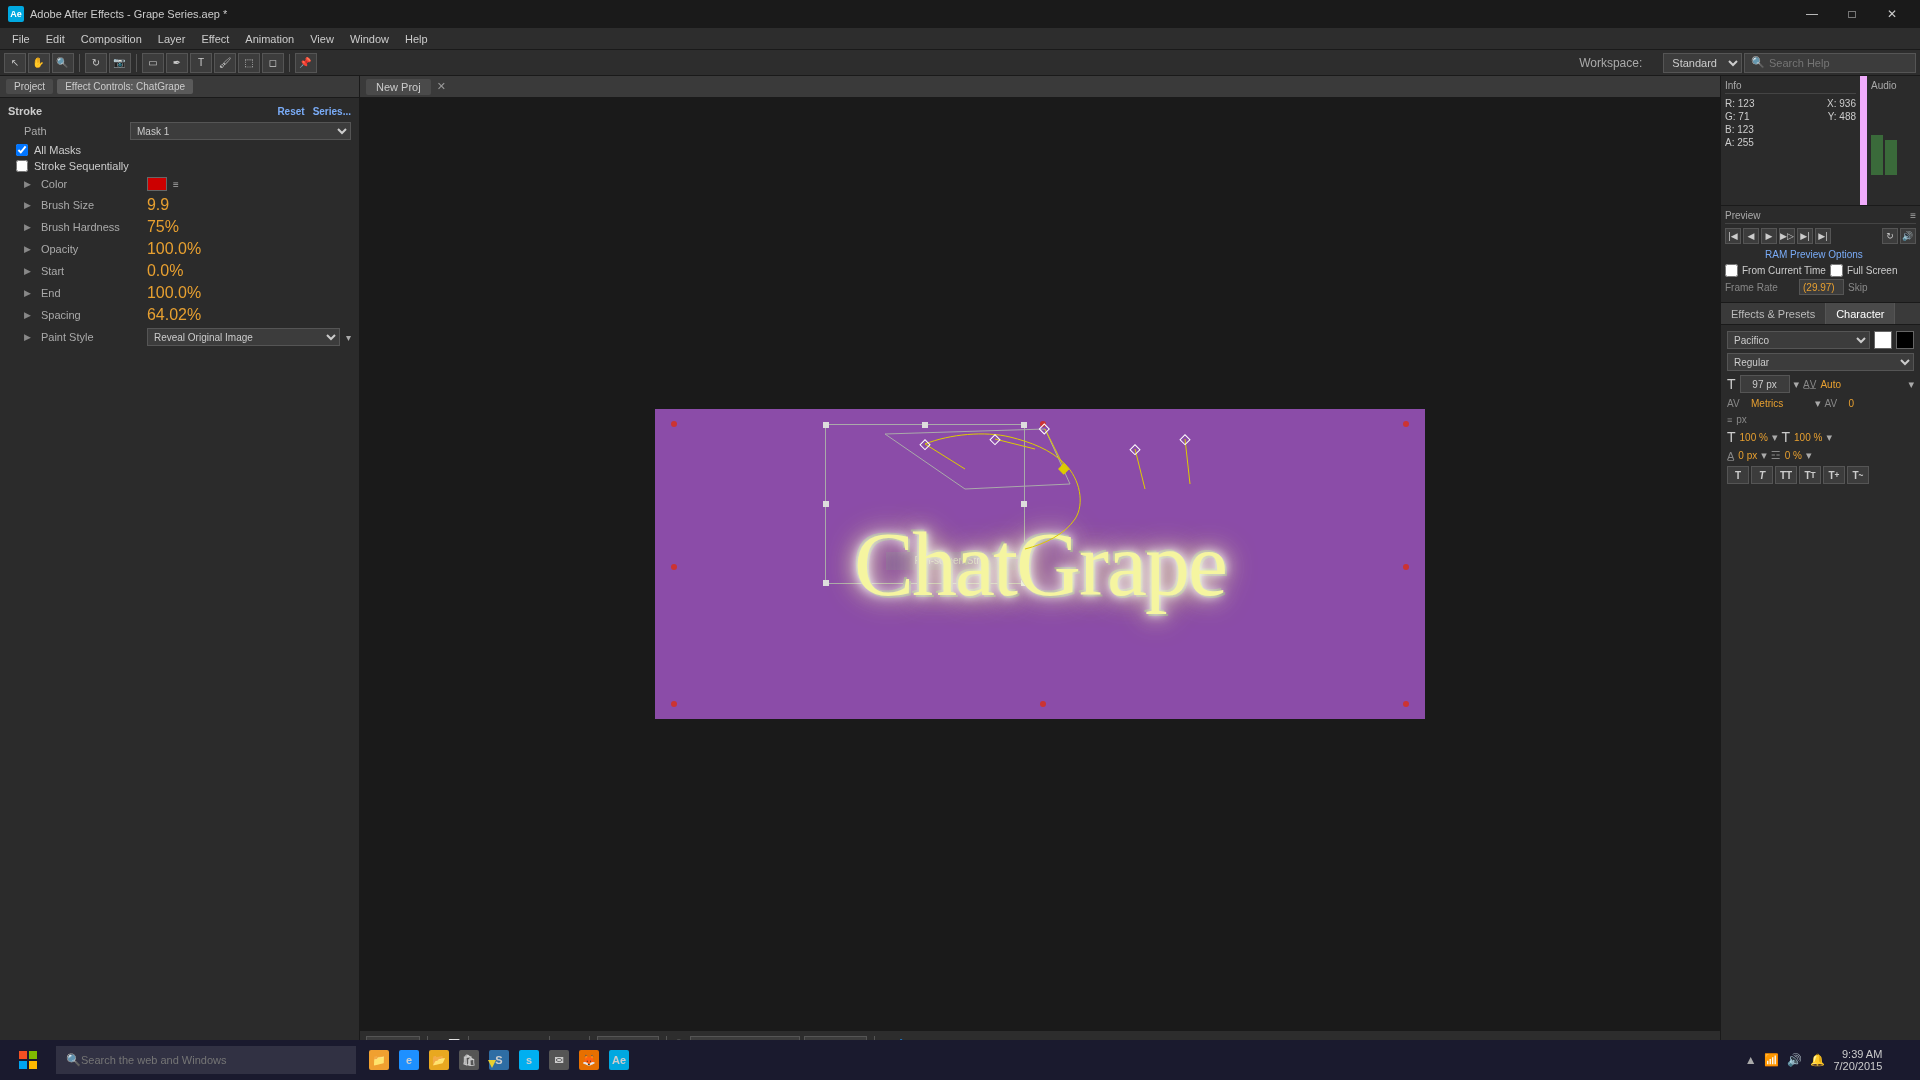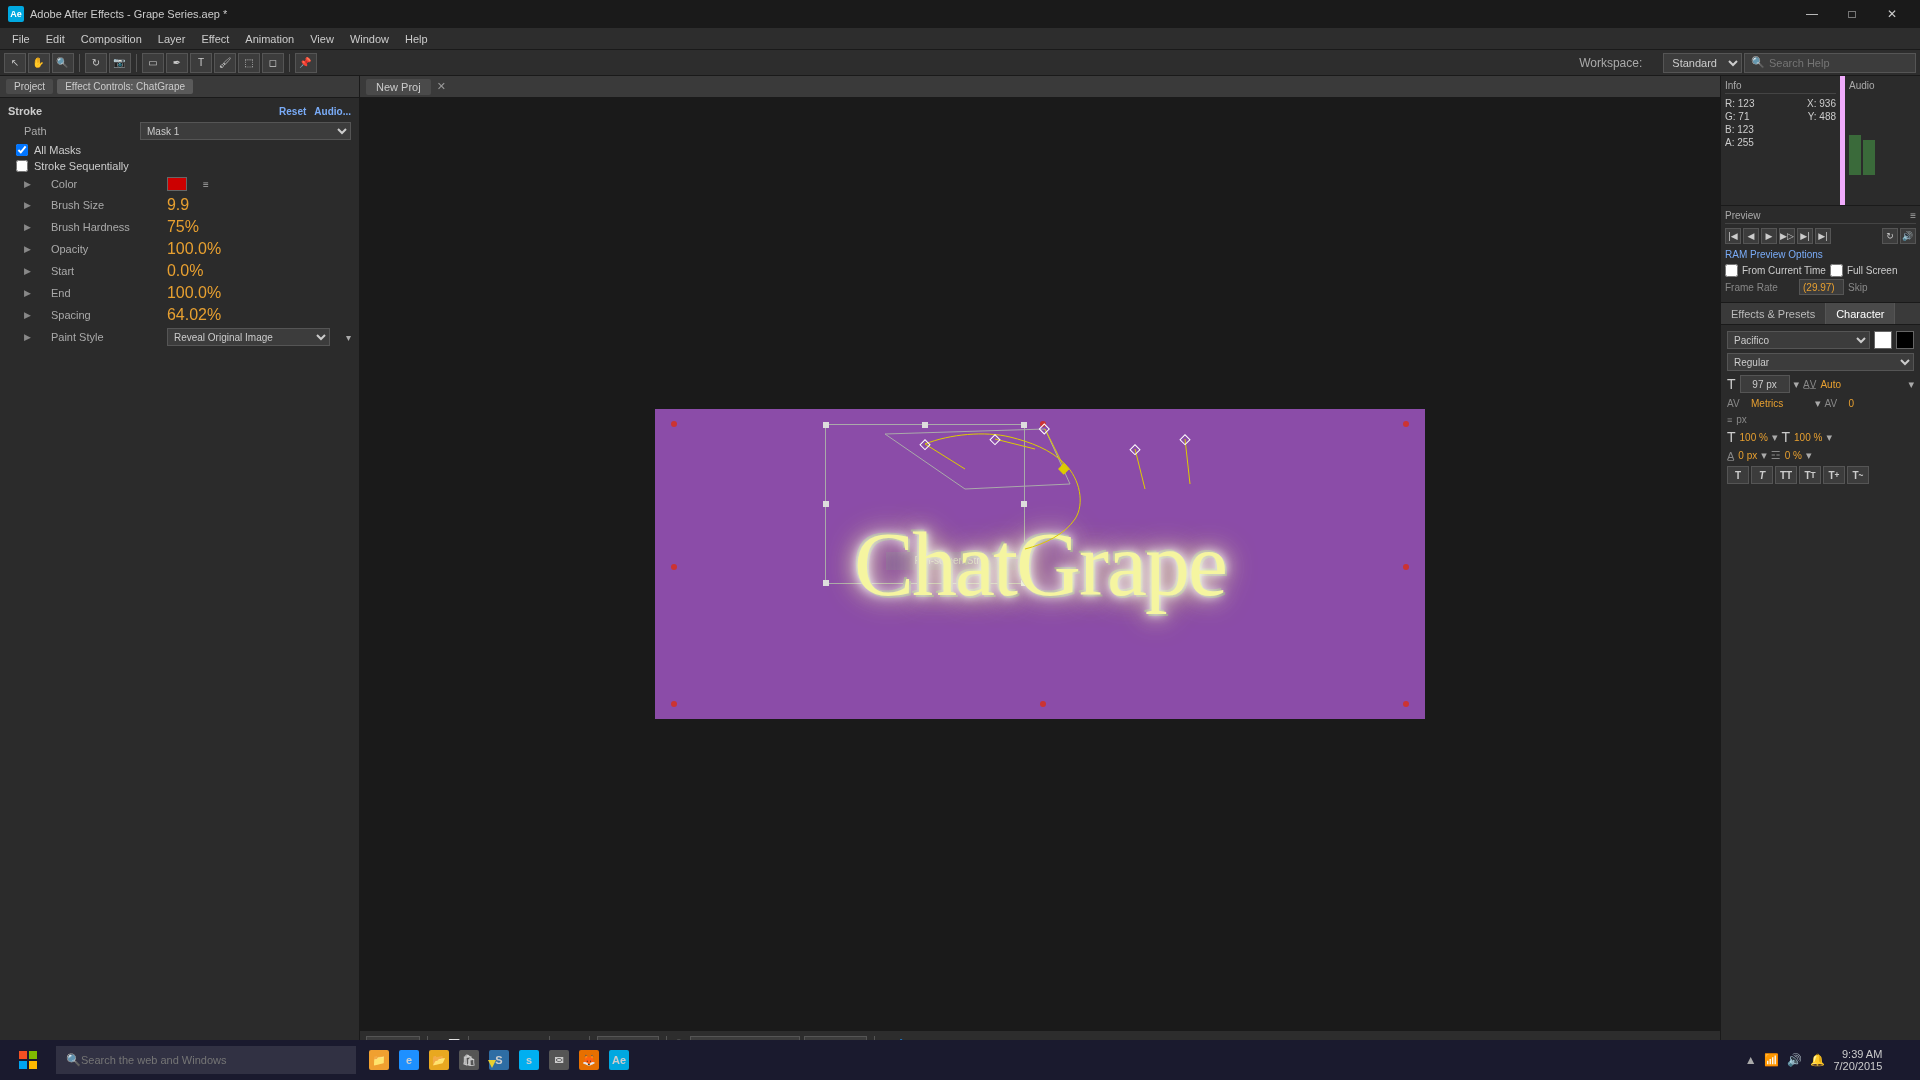--- a/index.html
+++ b/index.html
@@ -98,21 +98,21 @@
       color: #ccc;
     }
     .ec-section-title .links { display: flex; gap: 8px; }
     .ec-link { color: #7aacf8; cursor: pointer; font-size: 10px; }
     .ec-checkbox-row { display: flex; align-items: center; gap: 6px; padding: 2px 16px; font-size: 11px; color: #ccc; }
     .ec-checkbox-row input[type=checkbox] { width: 12px; height: 12px; }
     .ec-property {
       display: flex;
       align-items: center;
       padding: 2px 8px 2px 24px;
-      gap: 16px;
+      gap: 6px;
       font-size: 11px;
       color: #ccc;
       min-height: 20px;
     }
     .ec-prop-name { width: 100px; color: #aaa; flex-shrink: 0; }
     .ec-prop-value { color: #e8a030; cursor: pointer; font-size: 16px; }
     .color-swatch { width: 20px; height: 14px; background: #cc0000; border: 1px solid #666; cursor: pointer; }
     .ec-expand { color: #888; margin-right: 4px; cursor: pointer; font-size: 9px; }
     .paint-style-select { background: #3c3c3c; border: 1px solid #555; color: #ccc; font-size: 10px; height: 18px; padding: 0 2px; flex: 1; }
     .paint-arrow { color: #aaa; font-size: 10px; }
@@ -240,22 +240,22 @@
       border-bottom: 1px solid #1a1a1a;
     }
     #info-panel {
       flex: 1;
       padding: 4px;
     }
     #info-panel .panel-title { font-size: 10px; color: #aaa; margin-bottom: 4px; padding-bottom: 2px; border-bottom: 1px solid #444; }
     .info-row { display: flex; justify-content: space-between; font-size: 10px; color: #ccc; margin-bottom: 2px; }
     .info-val { color: #ccc; }
     #audio-panel {
-      width: 80px;
-      border-left: 5px solid #f0abfc;
+      width: 60px;
+      border-left: 7px solid #f0abfc;
       padding: 4px;
     }
     #audio-panel .panel-title { font-size: 10px; color: #aaa; margin-bottom: 4px; }
 
     #preview-panel {
       border-bottom: 1px solid #1a1a1a;
       padding: 4px;
     }
     #preview-panel .panel-title { font-size: 10px; color: #aaa; margin-bottom: 4px; padding-bottom: 2px; border-bottom: 1px solid #444; display: flex; justify-content: space-between; }
     .preview-controls { display: flex; align-items: center; gap: 2px; margin-bottom: 4px; }
@@ -450,21 +450,21 @@
       <div class="panel-tab">Project</div>
       <div class="panel-tab active">Effect Controls: ChatGrape</div>
     </div>
 
     <div id="effect-controls">
 
       <div class="ec-section-title">
         <span>Stroke</span>
         <div class="links">
           <span class="ec-link">Reset</span>
-          <span class="ec-link">Audio...</span>
+          <span class="ec-link">Series...</span>
         </div>
       </div>
 
       <div class="ec-property">
         <span class="ec-prop-name">Path</span>
         <select class="paint-style-select" style="width:80px;">
           <option>Mask 1</option>
         </select>
       </div>
 
@@ -666,21 +666,21 @@
         <div class="prev-btn">◀</div>
         <div class="prev-btn">▶</div>
         <div class="prev-btn">▶▷</div>
         <div class="prev-btn">▶|</div>
         <div class="prev-btn">▶|</div>
         <div style="flex:1;"></div>
         <div class="prev-btn">↻</div>
         <div class="prev-btn">🔊</div>
       </div>
 
-      <div style="margin-bottom:4px;">
+      <div style="margin-bottom:4px;margin-left:40px;">
         <span class="ram-preview-title" style="color:#7aacf8;font-size:10px;">RAM Preview Options</span>
       </div>
 
       <div class="from-current">
         <input type="checkbox" style="">
         <span>From Current Time</span>
         <input type="checkbox" style="">
         <span>Full Screen</span>
       </div>
 

